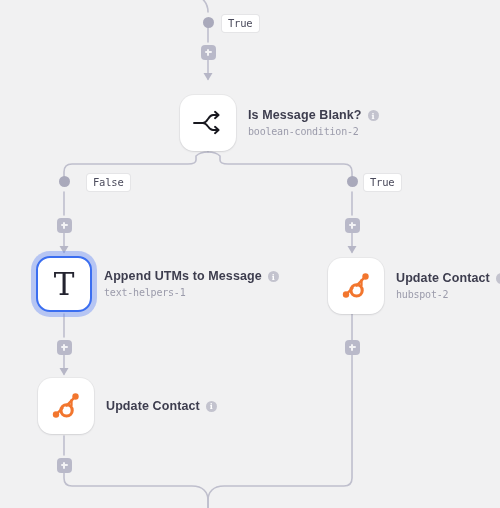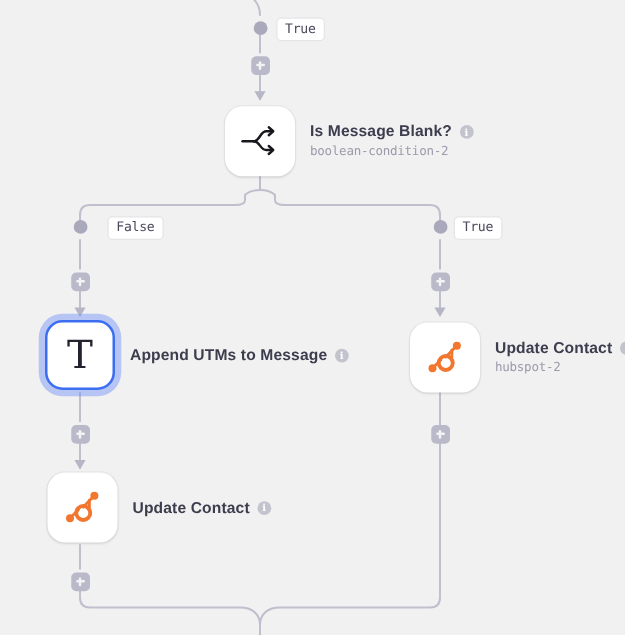--- a/index.html
+++ b/index.html
@@ -177,21 +177,21 @@
       <path d="M 59.5 368 L 68.5 368 L 64 375.5 Z"></path>
     </g>
   </svg>
 
   <div class="dot" style="left:202.5px; top:16.5px;"></div>
 
   <div class="branch-label" style="left:222px; top:15px;">True</div>
 
   <div class="plus" style="left:200.5px; top:44.5px;"></div>
 
-  <div class="node" style="left:180px; top:85px;">
+  <div class="node" style="left:180px; top:95px;">
     <div class="node-box">
       <svg width="32" height="28" viewBox="0 0 32 28" fill="none" stroke="#18181f" stroke-width="1.9" stroke-linecap="round" stroke-linejoin="round">
         <path d="M 2 14 L 11 14"></path>
         <path d="M 11 14 C 16 14 16 6 21 6 L 26 6"></path>
         <path d="M 11 14 C 16 14 16 21 21 21 L 26 21"></path>
         <path d="M 23 2.8 L 26.6 6 L 23 9.2"></path>
         <path d="M 23 17.8 L 26.6 21 L 23 24.2"></path>
       </svg>
     </div>
     <div class="node-meta">
@@ -214,20 +214,21 @@
 
   <div class="node selected" style="left:36px; top:256px;">
     <div class="node-box">
       <span class="t-glyph">T</span>
     </div>
     <div class="node-meta">
       <div class="node-title-row">
         <span class="node-title">Append UTMs to Message</span>
         <span class="info-icon">i</span>
       </div>
+      <div class="node-sub">text-helpers-1</div>
     </div>
   </div>
 
   <div class="node" style="left:328px; top:258px;">
     <div class="node-box">
       <svg width="34" height="34" viewBox="0 0 34 34">
         <g stroke="#f2762e" fill="#f2762e" stroke-linecap="round">
           <circle cx="26.5" cy="7.5" r="3.2" stroke="none"></circle>
           <circle cx="7" cy="25.5" r="3.2" stroke="none"></circle>
           <path d="M 24.6 9.4 L 17.6 16.6" stroke-width="2.3" fill="none"></path>

